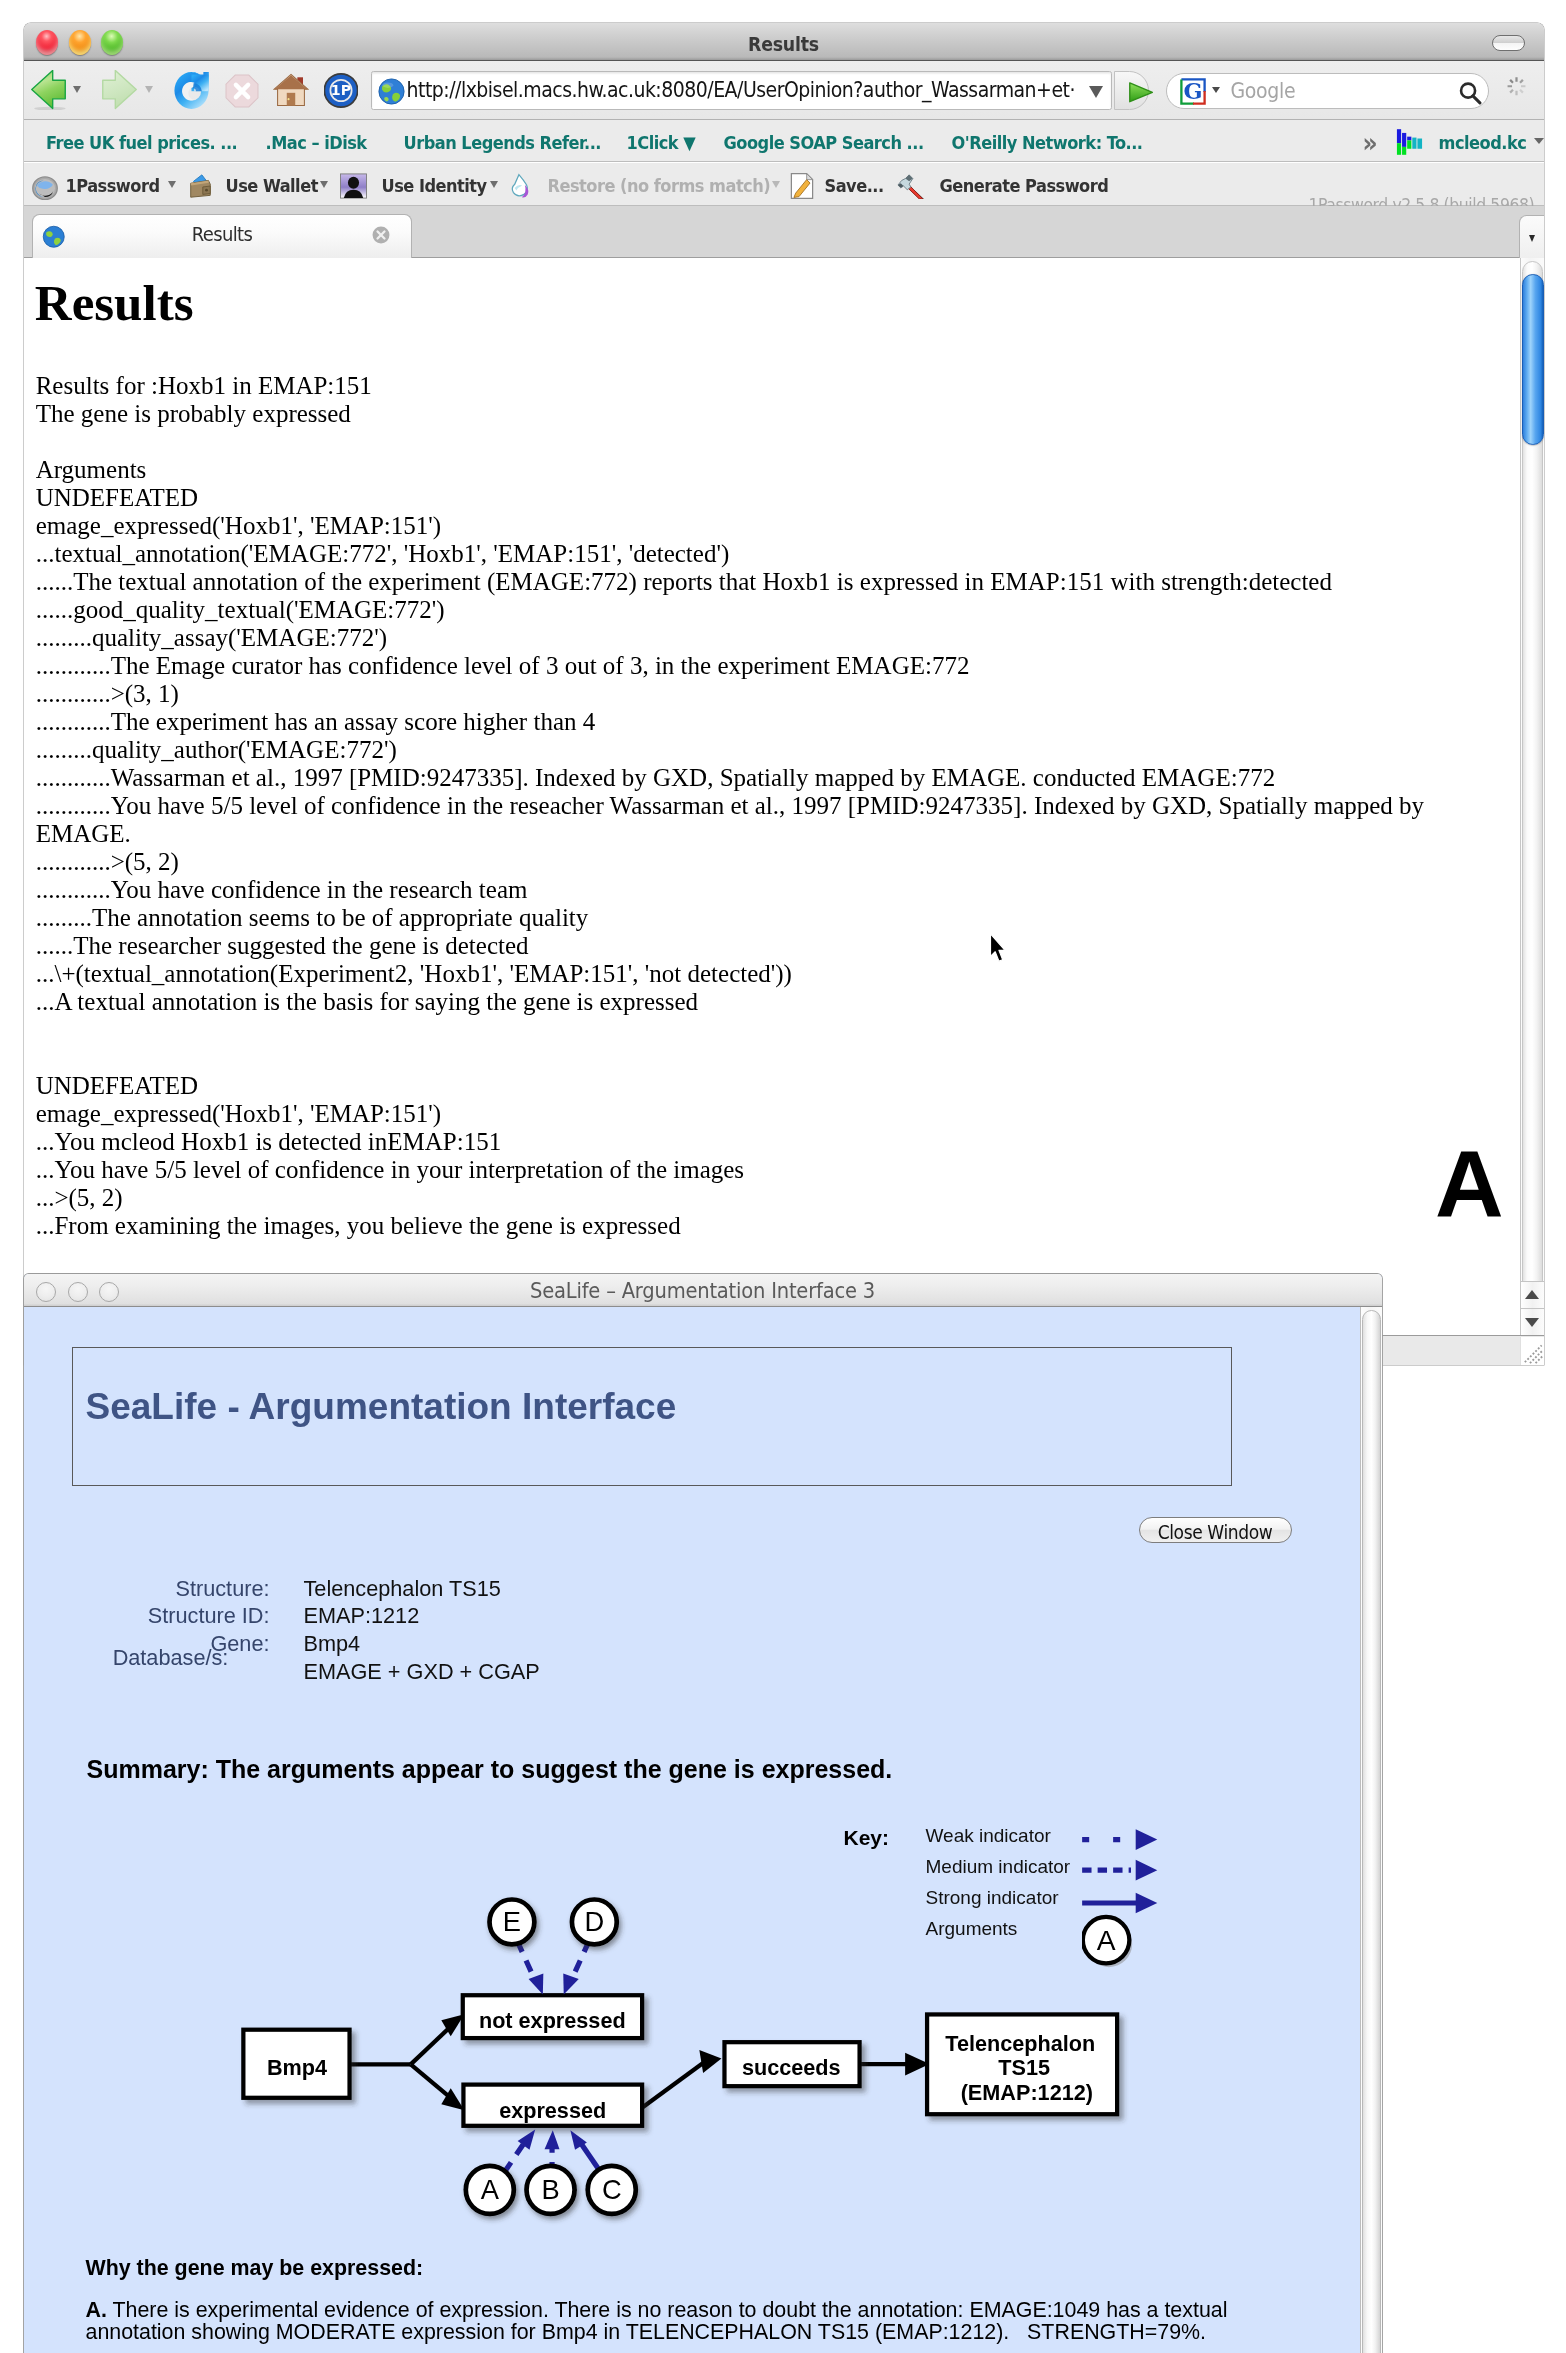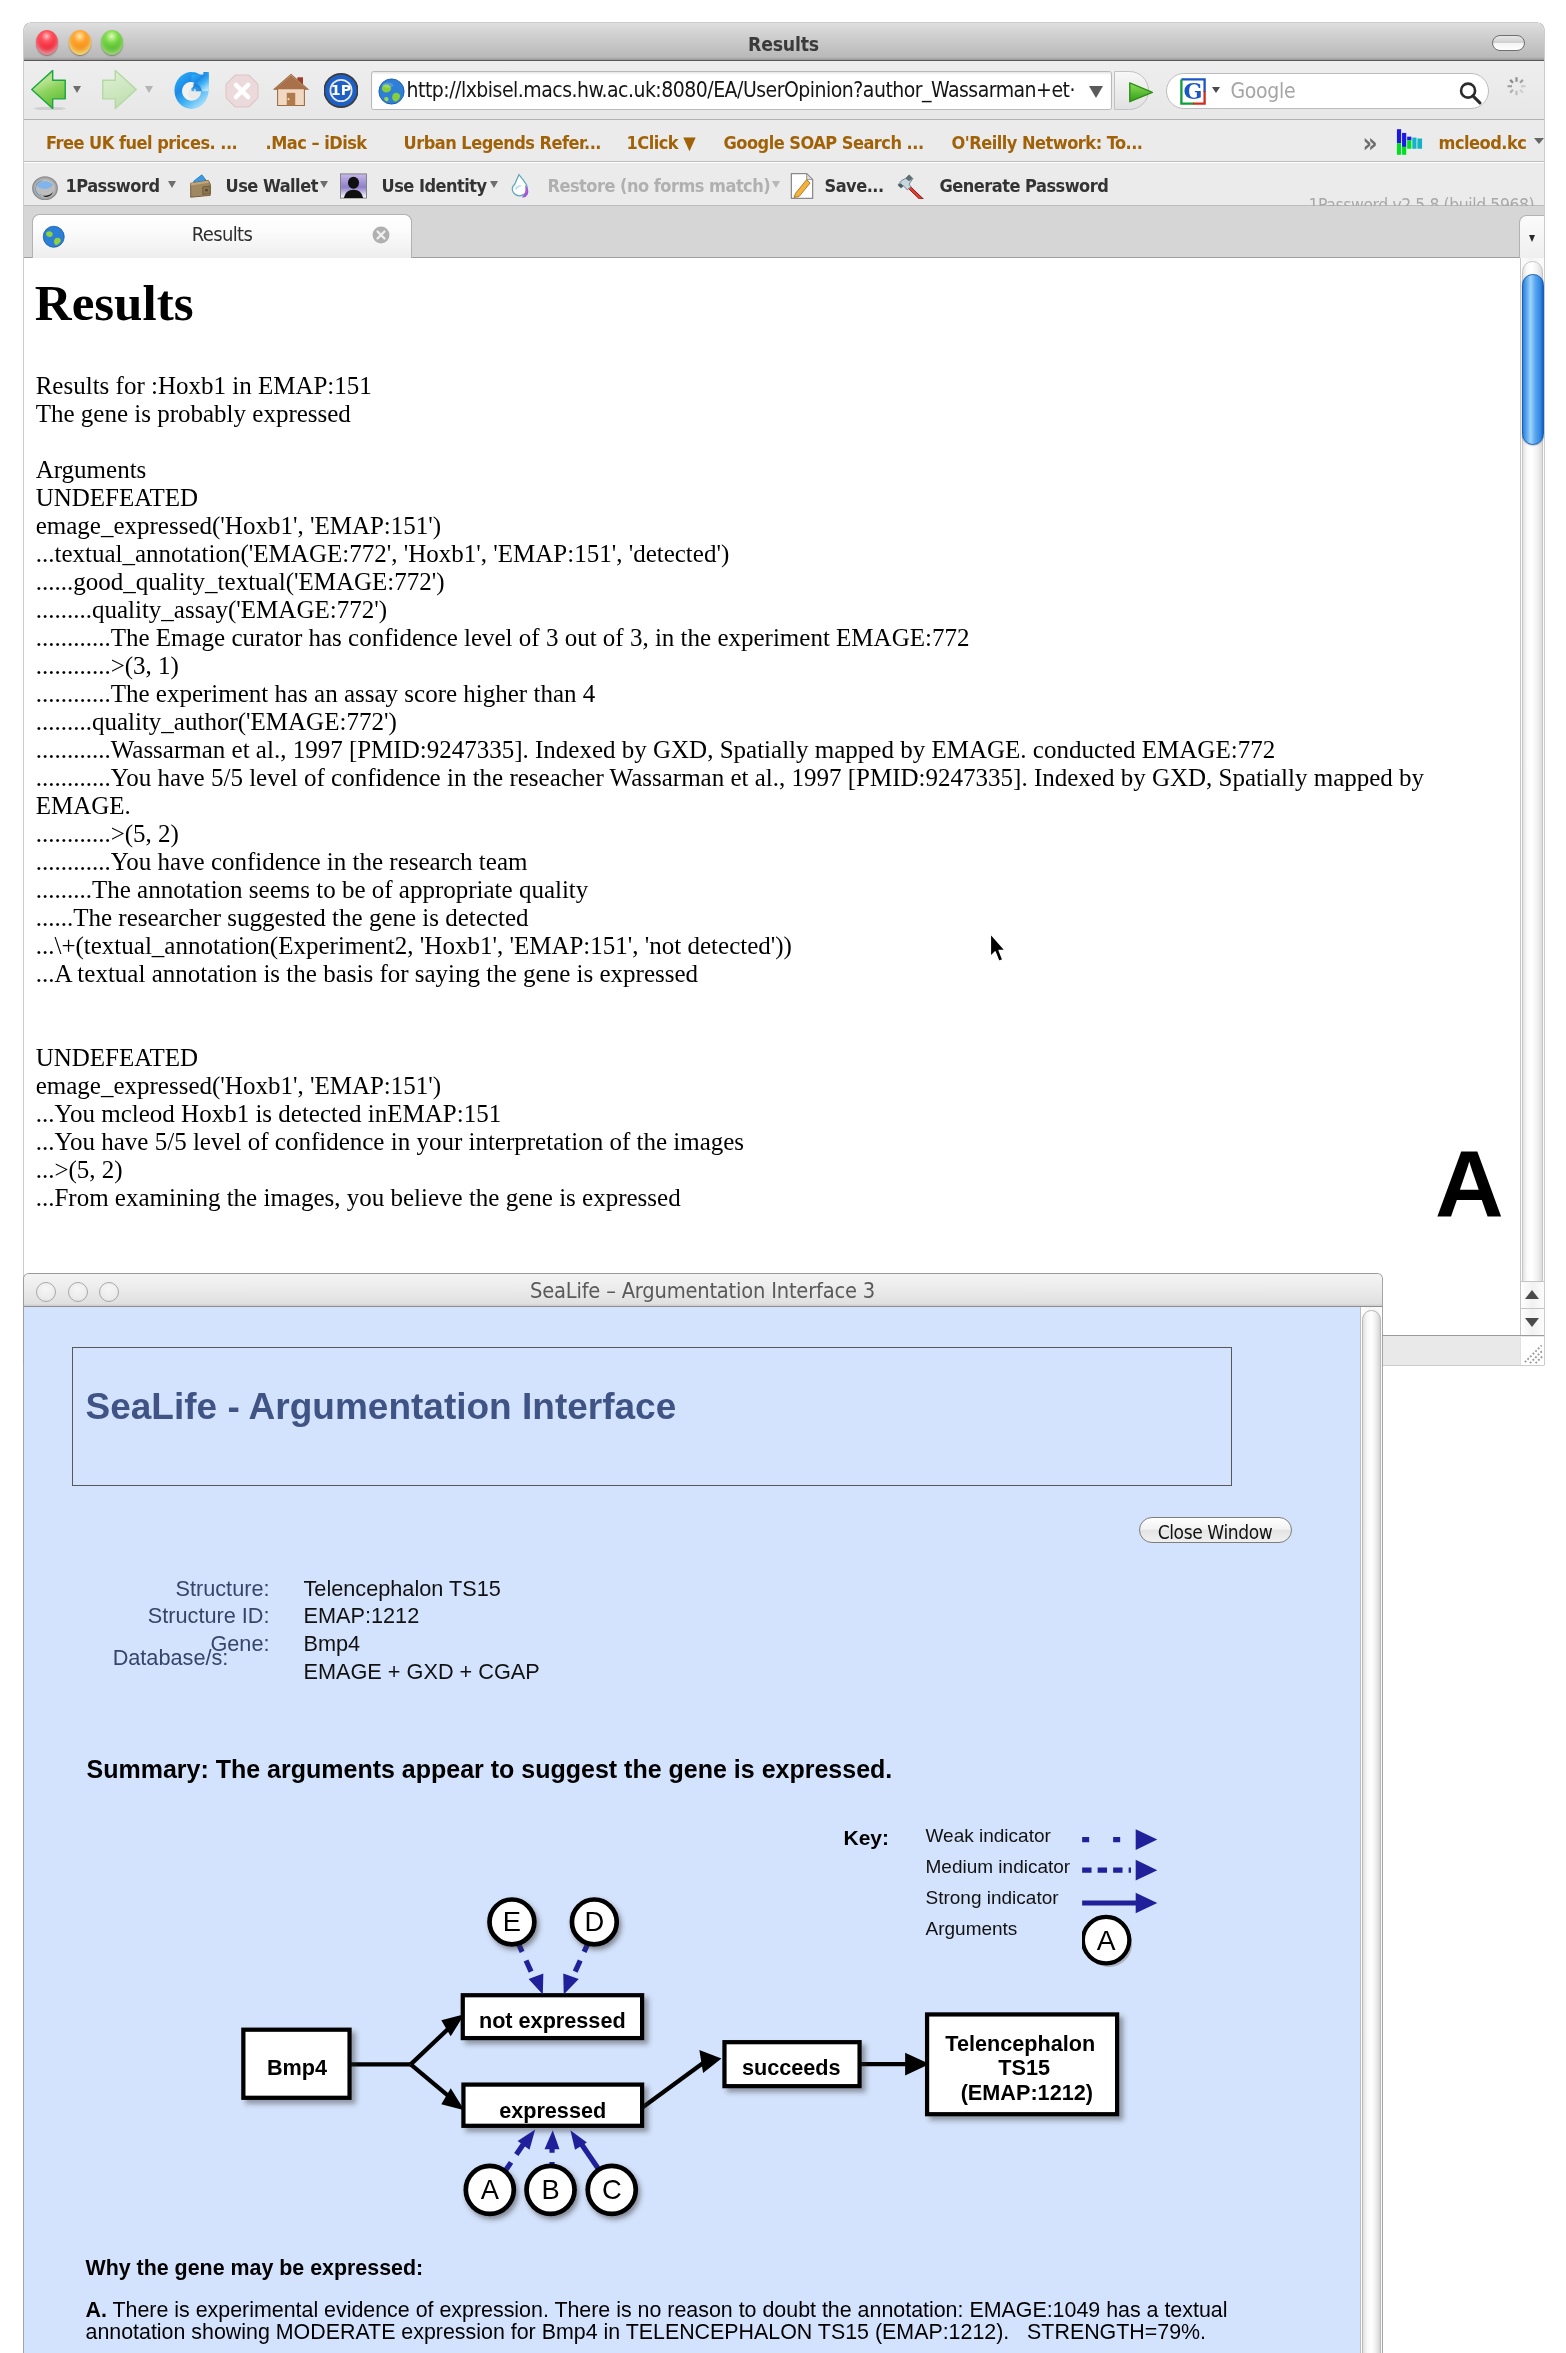--- a/index.html
+++ b/index.html
@@ -39,21 +39,21 @@
   #gobtn{position:absolute;left:1090px;top:10px;width:35px;height:39px;border-radius:0 21px 21px 0;
      background:linear-gradient(to bottom,#f7f7f7,#e1e1e1);border:1.4px solid #c2c2c2;box-sizing:border-box;}
   #searchbox{position:absolute;left:1142px;top:12.2px;width:323px;height:36px;background:#fff;border:1.4px solid #bcbcbc;
      border-radius:19px;box-sizing:border-box;}
   #searchbox .stext{position:absolute;left:64px;top:5.2px;font-size:21px;color:#a5a5a5;font-family:"DejaVu Sans Condensed","DejaVu Sans",sans-serif;letter-spacing:-0.3px;}
   #throbber{position:absolute;left:1481px;top:12.7px;}
 
   
   #bookmarks-bar{position:absolute;left:0;top:97px;width:100%;height:42px;background:#ebebeb;
      border-bottom:1.4px solid #bdbdbd;box-sizing:border-box;}
-  .bm{position:absolute;top:12.2px;font-size:18px;font-weight:bold;color:#a16207;white-space:nowrap;
+  .bm{position:absolute;top:12.2px;font-size:18px;font-weight:bold;color:#0f766e;white-space:nowrap;
       font-family:"DejaVu Sans Condensed","DejaVu Sans",sans-serif;letter-spacing:-0.5px;}
 
   
   #onepassword-bar{position:absolute;left:0;top:140px;width:100%;height:43px;background:#ebebeb;
      border-bottom:1.4px solid #bdbdbd;box-sizing:border-box;}
   .opitem{position:absolute;top:11.8px;font-size:18px;font-weight:bold;color:#333;white-space:nowrap;
       font-family:"DejaVu Sans Condensed","DejaVu Sans",sans-serif;letter-spacing:-0.5px;}
   .opitem.dim{color:#b0b0b0;}
   .opver{position:absolute;top:12.2px;font-size:17.4px;color:#a8a8a8;font-family:"DejaVu Sans Condensed","DejaVu Sans",sans-serif;letter-spacing:-0.4px;white-space:nowrap;margin-top:20px;}
 
@@ -387,20 +387,21 @@
   <div id="page">
     <div id="page-h1">Results</div>
     <div id="page-body">
         <div class="ln">Results for :Hoxb1 in EMAP:151</div>
         <div class="ln">The gene is probably expressed</div>
         <div class="ln">&nbsp;</div>
         <div class="ln">Arguments</div>
         <div class="ln">UNDEFEATED</div>
         <div class="ln">emage_expressed('Hoxb1', 'EMAP:151')</div>
         <div class="ln">...textual_annotation('EMAGE:772', 'Hoxb1', 'EMAP:151', 'detected')</div>
+        <div class="ln">......The textual annotation of the experiment (EMAGE:772) reports that Hoxb1 is expressed in EMAP:151 with strength:detected</div>
         <div class="ln">......good_quality_textual('EMAGE:772')</div>
         <div class="ln">.........quality_assay('EMAGE:772')</div>
         <div class="ln">............The Emage curator has confidence level of 3 out of 3, in the experiment EMAGE:772</div>
         <div class="ln">............&gt;(3, 1)</div>
         <div class="ln">............The experiment has an assay score higher than 4</div>
         <div class="ln">.........quality_author('EMAGE:772')</div>
         <div class="ln">............Wassarman et al., 1997 [PMID:9247335]. Indexed by GXD, Spatially mapped by EMAGE. conducted EMAGE:772</div>
         <div class="ln">............You have 5/5 level of confidence in the reseacher Wassarman et al., 1997 [PMID:9247335]. Indexed by GXD, Spatially mapped by EMAGE.</div>
         <div class="ln">............&gt;(5, 2)</div>
         <div class="ln">............You have confidence in the research team</div>

